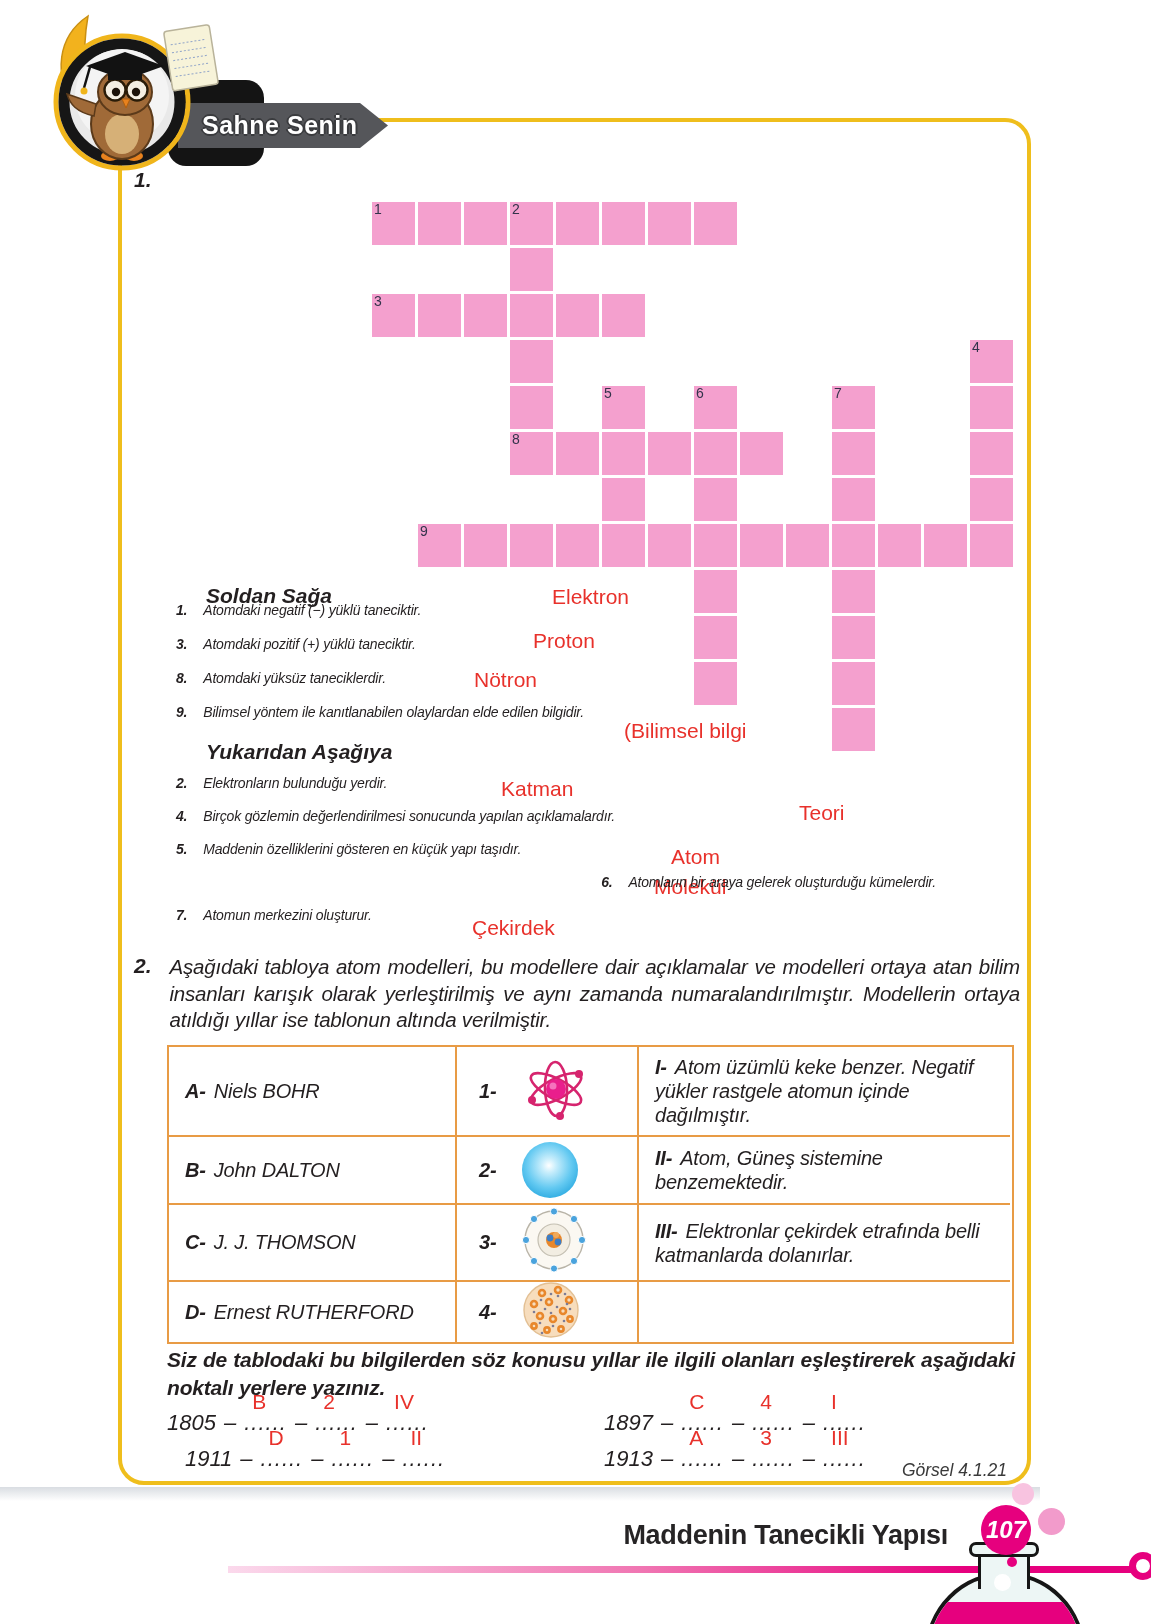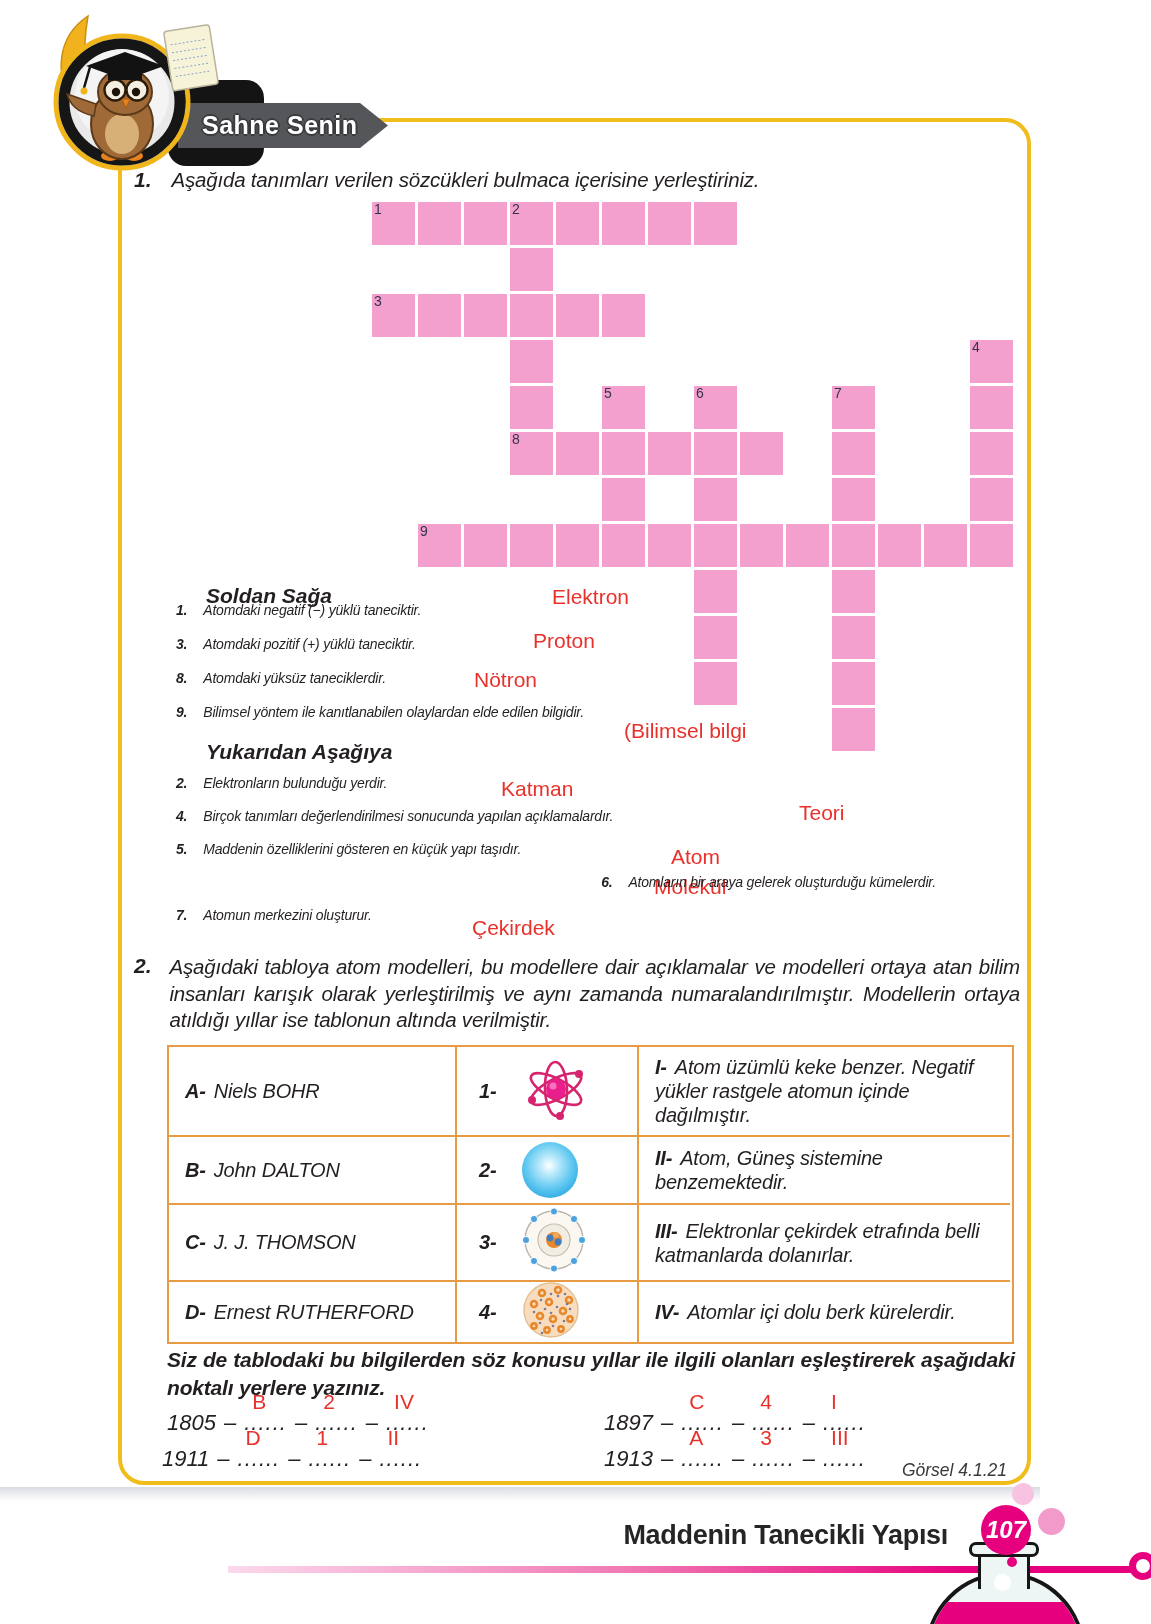--- a/index.html
+++ b/index.html
@@ -65,21 +65,21 @@
   .model-cell{gap:18px;padding-left:22px;}
   .desc-cell{line-height:24px;}
 
   .sphere-icon{width:56px;height:56px;border-radius:50%;
     background:radial-gradient(circle at 48% 42%,#ffffff 0%,#c9eefc 16%,#63c9f1 52%,#2aa9e0 80%,#1e95cd 100%);}
 
   
   .match-intro{position:absolute;left:45px;top:1224px;width:848px;font-weight:bold;font-style:italic;
     font-size:21px;line-height:28px;text-align:justify;letter-spacing:-.2px;}
   .match-line{position:absolute;display:flex;align-items:flex-end;font-style:italic;font-size:22px;gap:8px;}
-  .m-0{left:45px;top:1288px;} .m-1{left:40px;top:1324px;text-align:center;}
+  .m-0{left:45px;top:1288px;} .m-1{left:63px;top:1324px;text-align:center;}
   .m-2{left:482px;top:1288px;} .m-3{left:482px;top:1324px;}
   .match-line .year{font-weight:500;}
   .blank-unit{position:relative;display:inline-block;}
   .blank-unit .dots{letter-spacing:1px;}
   .blank-unit .wans{position:absolute;left:8px;top:-20px;font-style:normal;font-size:21px;font-weight:500;}
   .caption{position:absolute;right:20px;top:1338px;font-style:italic;font-size:17.5px;color:#3a3a3a;}
 
   
   .footer-line{position:absolute;left:228px;top:1566px;width:923px;height:7px;z-index:1;
     background:linear-gradient(90deg,#fbd9ec 0%,#f075b2 45%,#e6007e 80%);}
@@ -102,21 +102,20 @@
 </style>
 </head>
 <body>
 
 <div class="page">
 
   <div class="content-box">
 
     <div class="q1-line">
       <span class="qnum">1.</span>
-      <span class="qtext">Aşağıda tanımları verilen sözcükleri bulmaca içerisine yerleştiriniz.</span>
     </div>
 
     <div class="crossword" id="crossword">
         <div class="cw-cell" style="grid-area: 1 / 1; background: rgb(244, 160, 206);">
           <span class="cw-num">1</span>
         </div>
         <div class="cw-cell" style="grid-area: 1 / 2; background: rgb(244, 160, 206);"></div>
         <div class="cw-cell" style="grid-area: 1 / 3; background: rgb(244, 160, 206);"></div>
         <div class="cw-cell" style="grid-area: 1 / 4; background: rgb(244, 160, 206);">
           <span class="cw-num">2</span>
@@ -198,21 +197,21 @@
     <span class="hand red ans-8">Çekirdek</span>
 
     <div class="clue-head h-across">Soldan Sağa</div>
     <div class="clue c1"><b>1.</b><span>Atomdaki negatif (−) yüklü taneciktir.</span></div>
     <div class="clue c3"><b>3.</b><span>Atomdaki pozitif (+) yüklü taneciktir.</span></div>
     <div class="clue c8"><b>8.</b><span>Atomdaki yüksüz taneciklerdir.</span></div>
     <div class="clue c9"><b>9.</b><span>Bilimsel yöntem ile kanıtlanabilen olaylardan elde edilen bilgidir.</span></div>
 
     <div class="clue-head h-down">Yukarıdan Aşağıya</div>
     <div class="clue c2"><b>2.</b><span>Elektronların bulunduğu yerdir.</span></div>
-    <div class="clue c4"><b>4.</b><span>Birçok tanımları değerlendirilmesi sonucunda yapılan açıklamalardır.</span></div>
+    <div class="clue c4"><b>4.</b><span>Birçok gözlemin değerlendirilmesi sonucunda yapılan açıklamalardır.</span></div>
     <div class="clue c5"><b>5.</b><span>Maddenin özelliklerini gösteren en küçük yapı taşıdır.</span></div>
     <div class="clue c6"><b>6.</b><span>Atomların bir araya gelerek oluşturduğu kümelerdir.</span></div>
     <div class="clue c7"><b>7.</b><span>Atomun merkezini oluşturur.</span></div>
 
     <div class="q2-block">
       <span class="qnum">2.</span>
       <span class="q2-par">Aşağıdaki tabloya atom modelleri, bu modellere dair açıklamalar ve modelleri ortaya atan bilim insanları karışık olarak yerleştirilmiş ve aynı zamanda numaralandırılmıştır. Modellerin ortaya atıldığı yıllar ise tablonun altında verilmiştir.</span>
     </div>
 
     <div class="atable">
@@ -319,23 +318,20 @@
                 <circle cx="42" cy="40" r="1.3"></circle>
               <circle cx="18" cy="42" r="1.3"></circle>
                 <circle cx="31" cy="45" r="1.3"></circle>
                 <circle cx="20" cy="52" r="1.3"></circle>
               <circle cx="36" cy="15" r="1.3"></circle>
                 <circle cx="45" cy="23" r="1.3"></circle>
             </g>
           </svg>
         </span>
       </div>
-      <div class="acell desc-cell last-col last-row">
-          <span><b>IV-</b><span>Atomlar içi dolu berk kürelerdir.</span></span>
-        </div>
     </div>
 
     <div class="match-intro">Siz de tablodaki bu bilgilerden söz konusu yıllar ile ilgili olanları eşleştirerek aşağıdaki noktalı yerlere yazınız.</div>
 
     <div class="match-line m-0">
       <span class="year">1805</span>
       <span>–</span>
       <span class="blank-unit"><span class="wans red">B</span><span class="dots">......</span></span>
       <span>–</span>
       <span class="blank-unit"><span class="wans red">2</span><span class="dots">......</span></span>

